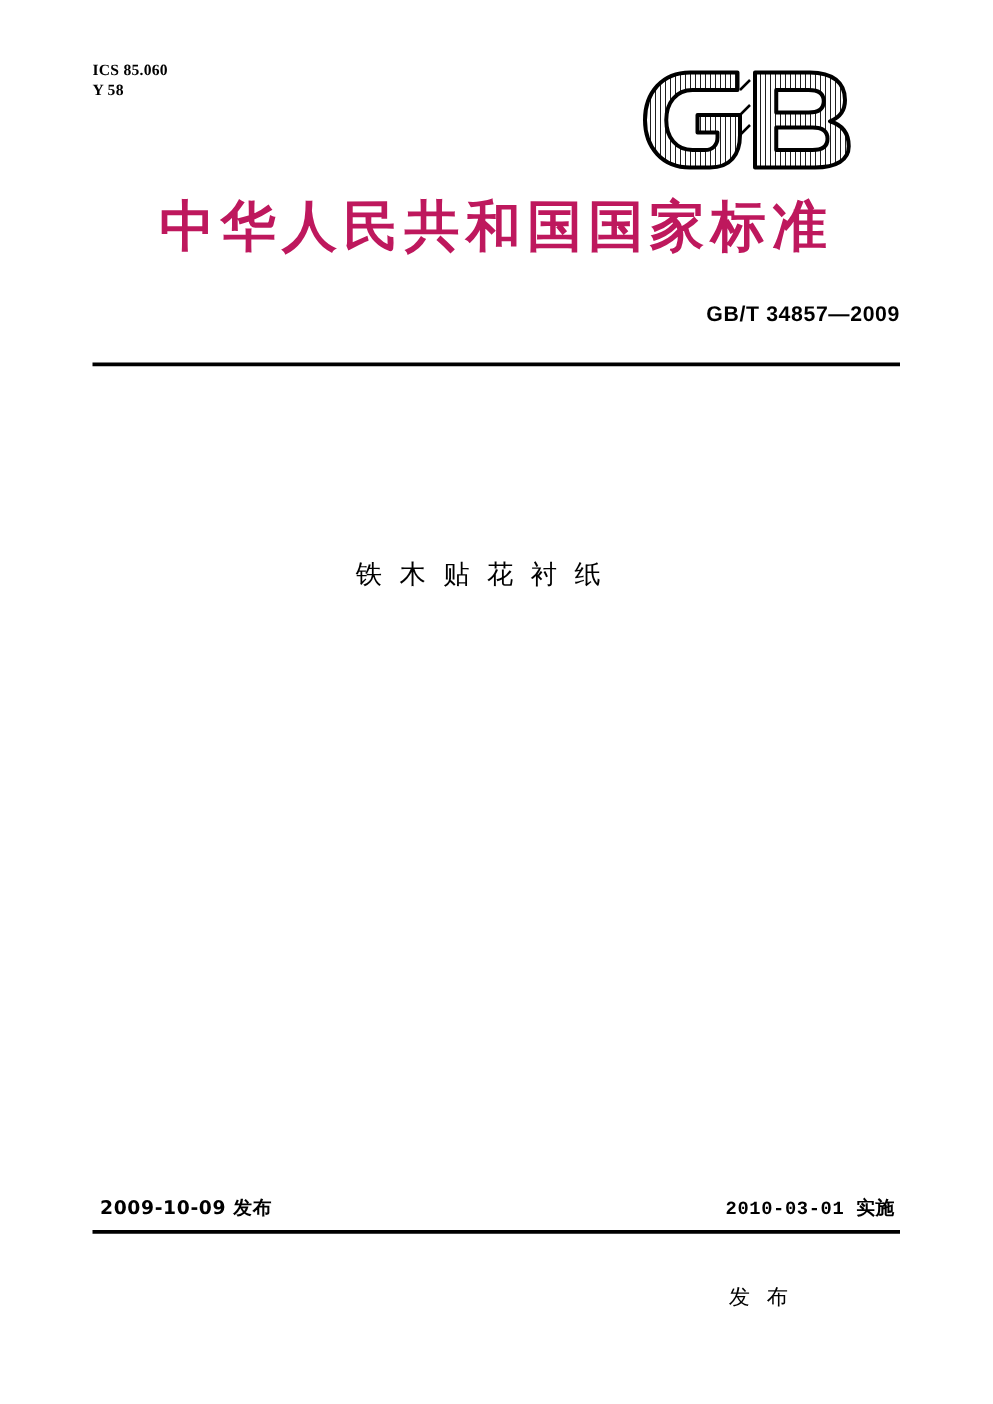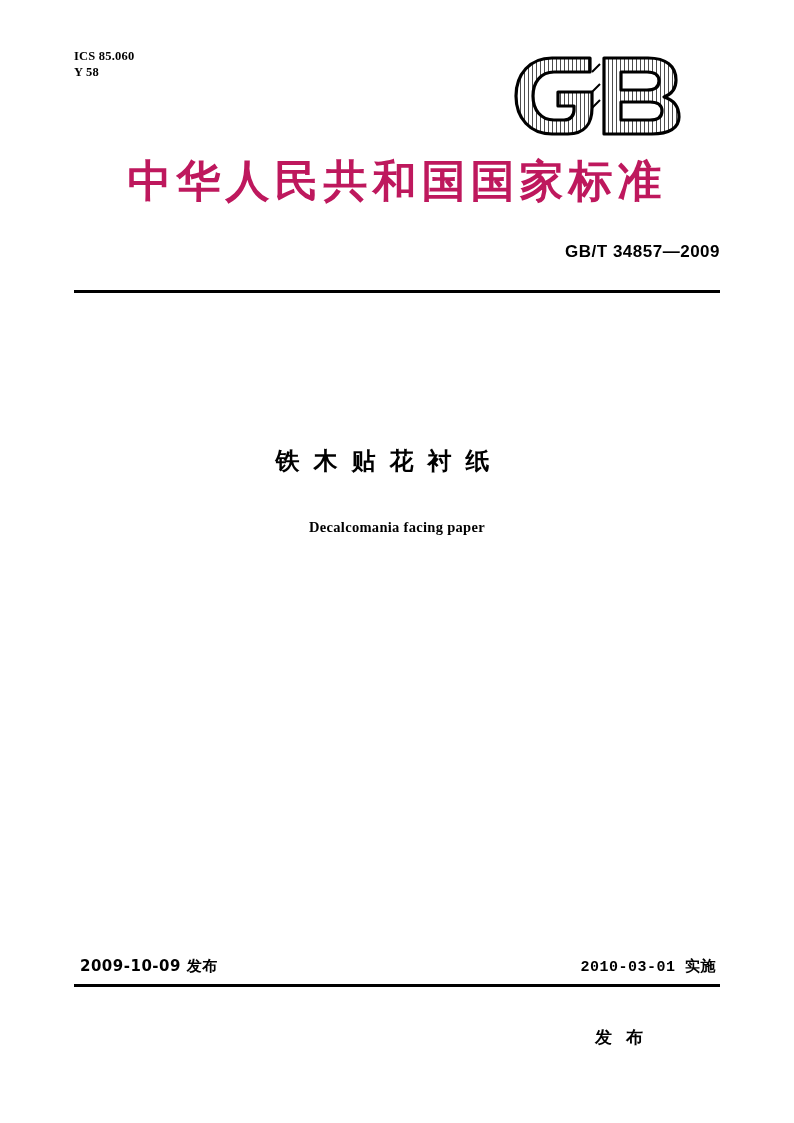--- a/index.html
+++ b/index.html
@@ -91,22 +91,22 @@
   }
 
   
   .doc-title-cn {
     position: absolute;
     left: 0;
     top: 443px;
     width: 765px;
     text-align: center;
     font-family: "DejaVu Sans", sans-serif;
-    font-weight: bold;
-    font-size: 24px;
+    font-weight: normal;
+    font-size: 21px;
     letter-spacing: 14px;
     text-indent: 14px;
   }
   .doc-title-en {
     position: absolute;
     left: 0;
     top: 517px;
     width: 794px;
     text-align: center;
     font-family: "Liberation Serif", serif;
@@ -149,24 +149,23 @@
     font-size: 19px;
     letter-spacing: 2.5px;
     line-height: 30px;
     text-indent: 2.5px;
   }
   .publish-word {
     position: absolute;
     left: 583px;
     top: 1024px;
     font-family: "DejaVu Sans", sans-serif;
-    font-weight: bold;
+    font-weight: normal;
     font-size: 17px;
     letter-spacing: 4px;
-    margin-left: 12px;
   }
 </style>
 </head>
 <body>
 
 <div class="page">
 
   <div class="ics-block">
     <div>ICS 85.060</div>
     <div>Y 58</div>
@@ -195,21 +194,20 @@
     </svg>
   </div>
 
   <div class="main-title">中华人民共和国国家标准</div>
 
   <div class="std-number">GB/T 34857—2009</div>
 
   <div class="rule-top"></div>
 
   <div class="doc-title-cn">铁木贴花衬纸</div>
-  <div class="doc-title-en">Decalcomania facing paper</div>
 
   <div class="rule-bottom"></div>
 
   <div class="date-issue">2009-10-09 发布</div>
   <div class="date-impl">2010-03-01 实施</div>
 
   <div class="publish-word">发 布</div>
 
 </div>
 

